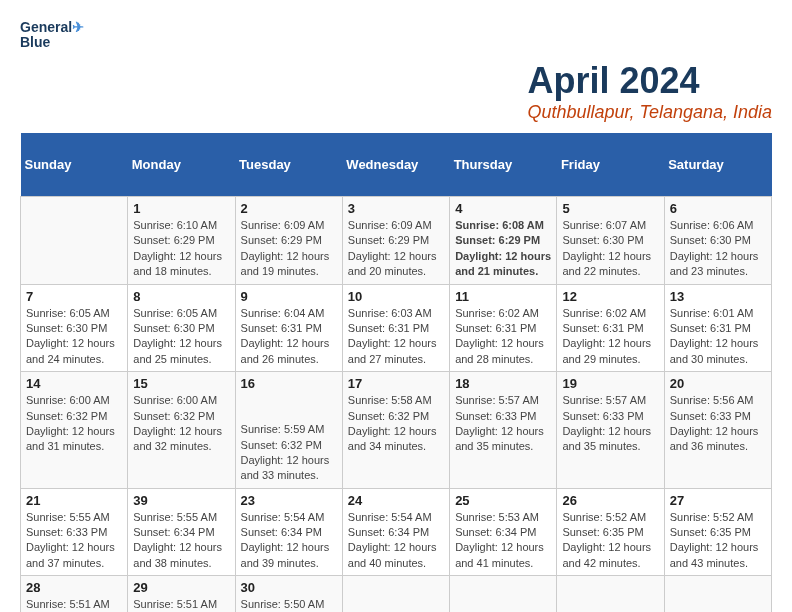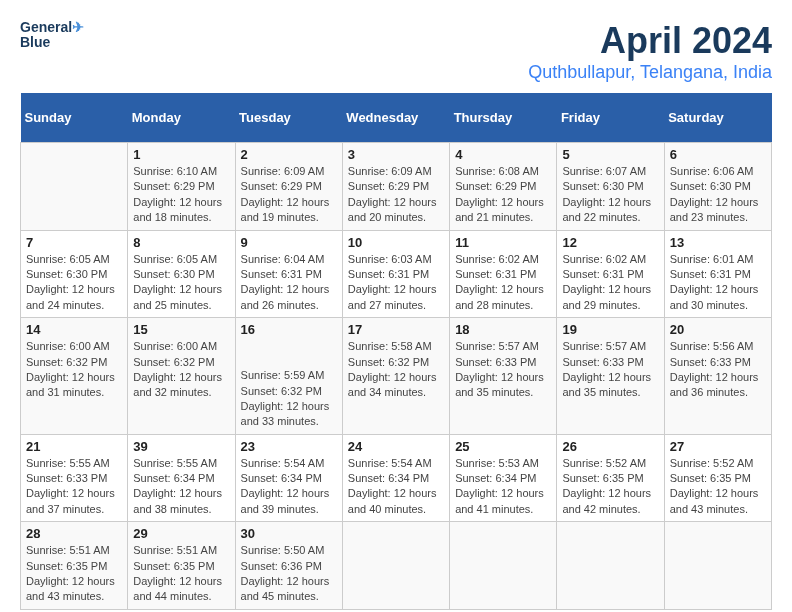--- a/index.html
+++ b/index.html
@@ -23,40 +23,42 @@
     .logo-text {
       font-size: 14px;
       font-weight: bold;
       color: #1a3a5c;
       line-height: 1.1;
     }
     .logo-text span {
       color: #4a90d9;
     }
     .title-block {
-      text-align: right;
+      text-align: left;
+      margin-top: 40px;
     }
     .month-title {
       font-size: 36px;
       color: #1a3a5c;
       font-weight: bold;
     }
     .location-title {
       font-size: 18px;
-      color: #3b82f6;
+      color: #c2410c;
+      font-style: italic;
     }
     table {
       width: 100%;
       border-collapse: collapse;
       font-size: 11px;
     }
     thead tr th {
       background: #2a5fa8;
       color: #fff;
-      padding: 17px 4px;
+      padding: 24px 4px;
       text-align: left;
       font-size: 13px;
       font-weight: bold;
     }
     tbody tr td {
       border: 1px solid #ccc;
       vertical-align: top;
       padding: 4px 5px;
       min-height: 80px;
       color: #333;
@@ -128,21 +130,21 @@
         </td>
         <td>
           <span class="day-num">3</span>
           <div class="day-info" style="white-space: pre-line;">Sunrise: 6:09 AM
 Sunset: 6:29 PM
 Daylight: 12 hours
 and 20 minutes.</div>
         </td>
         <td>
           <span class="day-num">4</span>
-          <div class="day-info" style="white-space: pre-line;">Sunrise: 6:08 AM
+          <div class="day-info" style="white-space: pre-line; font-weight: bold;">Sunrise: 6:08 AM
 Sunset: 6:29 PM
 Daylight: 12 hours
 and 21 minutes.</div>
         </td>
         <td>
           <span class="day-num">5</span>
           <div class="day-info" style="white-space: pre-line;">Sunrise: 6:07 AM
 Sunset: 6:30 PM
 Daylight: 12 hours
 and 22 minutes.</div>

